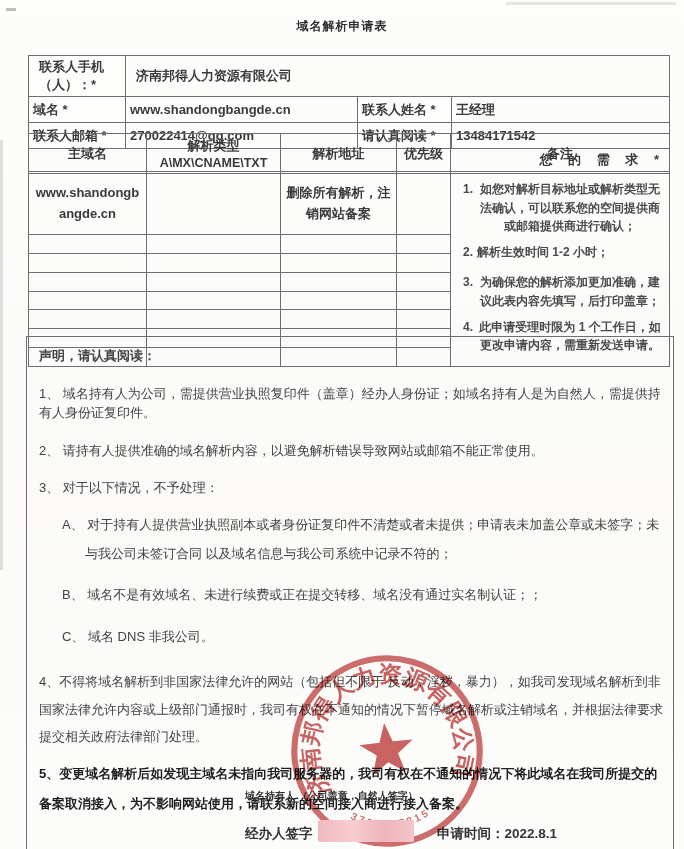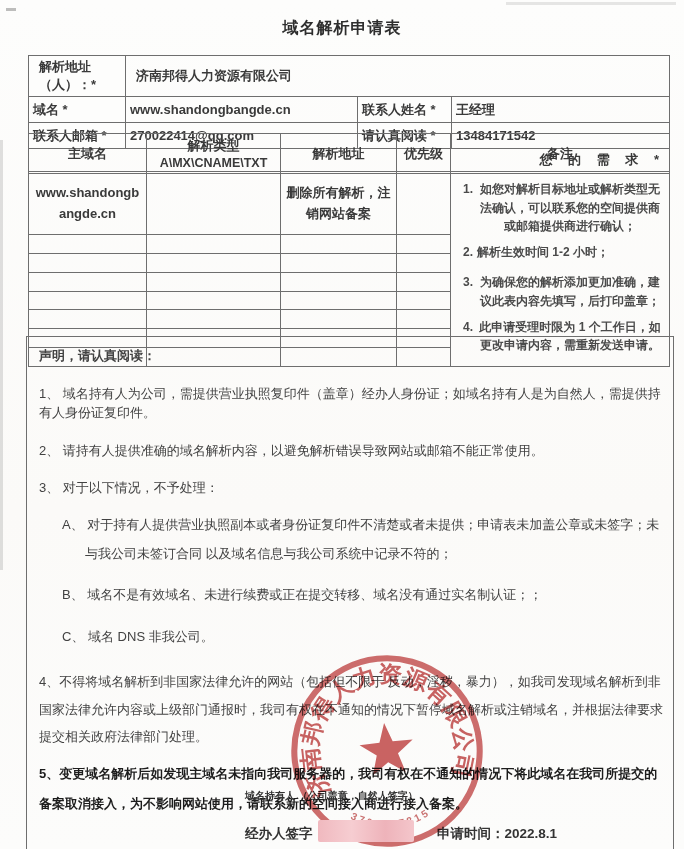--- a/index.html
+++ b/index.html
@@ -8,21 +8,21 @@
     position: relative; width: 684px; height: 849px; margin: 0 auto;
     background: linear-gradient(180deg, #fdfdfc 0%, #fbfaf8 60%, #fcfcfb 100%);
     color: #3d3d3d; overflow: hidden;
   }
   
   .scan-edge-left { position:absolute; left:0; top:140px; width:3px; height:430px; background:rgba(90,90,90,.18); }
   .scan-mark-topright { position:absolute; right:8px; top:2px; width:170px; height:3px; background:rgba(120,120,120,.18); }
   .scan-dash-topleft { position:absolute; left:6px; top:8px; width:10px; height:3px; background:rgba(70,70,70,.35); }
 
   .title { position:absolute; top:18px; left:0; width:100%; text-align:center;
-           font-size:16px; font-weight:700; color:#2e2e2e; letter-spacing:1px; }
+           font-size:12px; font-weight:700; color:#2e2e2e; letter-spacing:1px; }
 
   table { border-collapse: collapse; table-layout: fixed; }
   td { border: 1.5px solid #6e6e6e; font-size: 13px; padding: 2px 4px; overflow:hidden; }
 
   .contact-table { position:absolute; left:28px; top:55px; width:641px; }
   .contact-table td { height: 26px; text-align:left; font-weight:700; color:#3a3a3a; }
   .contact-table td.lbl { background:#fdfdfc; }
   .contact-table td.val-left { text-align:left; padding-left:10px; }
   .u { text-underline-offset: 3px; }
 
@@ -74,21 +74,21 @@
 
   <table class="contact-table">
     <colgroup>
         <col style="width:97px">
         <col style="width:232px">
         <col style="width:94px">
         <col style="width:218px">
       </colgroup>
     <tbody>
         <tr>
-      <td class="lbl val-left">解析地址（人）：*</td>
+      <td class="lbl val-left">联系人手机（人）：*</td>
       <td class="val-left" colspan="3">济南邦得人力资源有限公司</td>
     </tr>
     <tr>
       <td class="lbl">域名 *</td>
       <td class="u">www.shandongbangde.cn</td>
       <td class="lbl">联系人姓名 *</td>
       <td>王经理</td>
     </tr>
     <tr>
       <td class="lbl">联系人邮箱 *</td>

